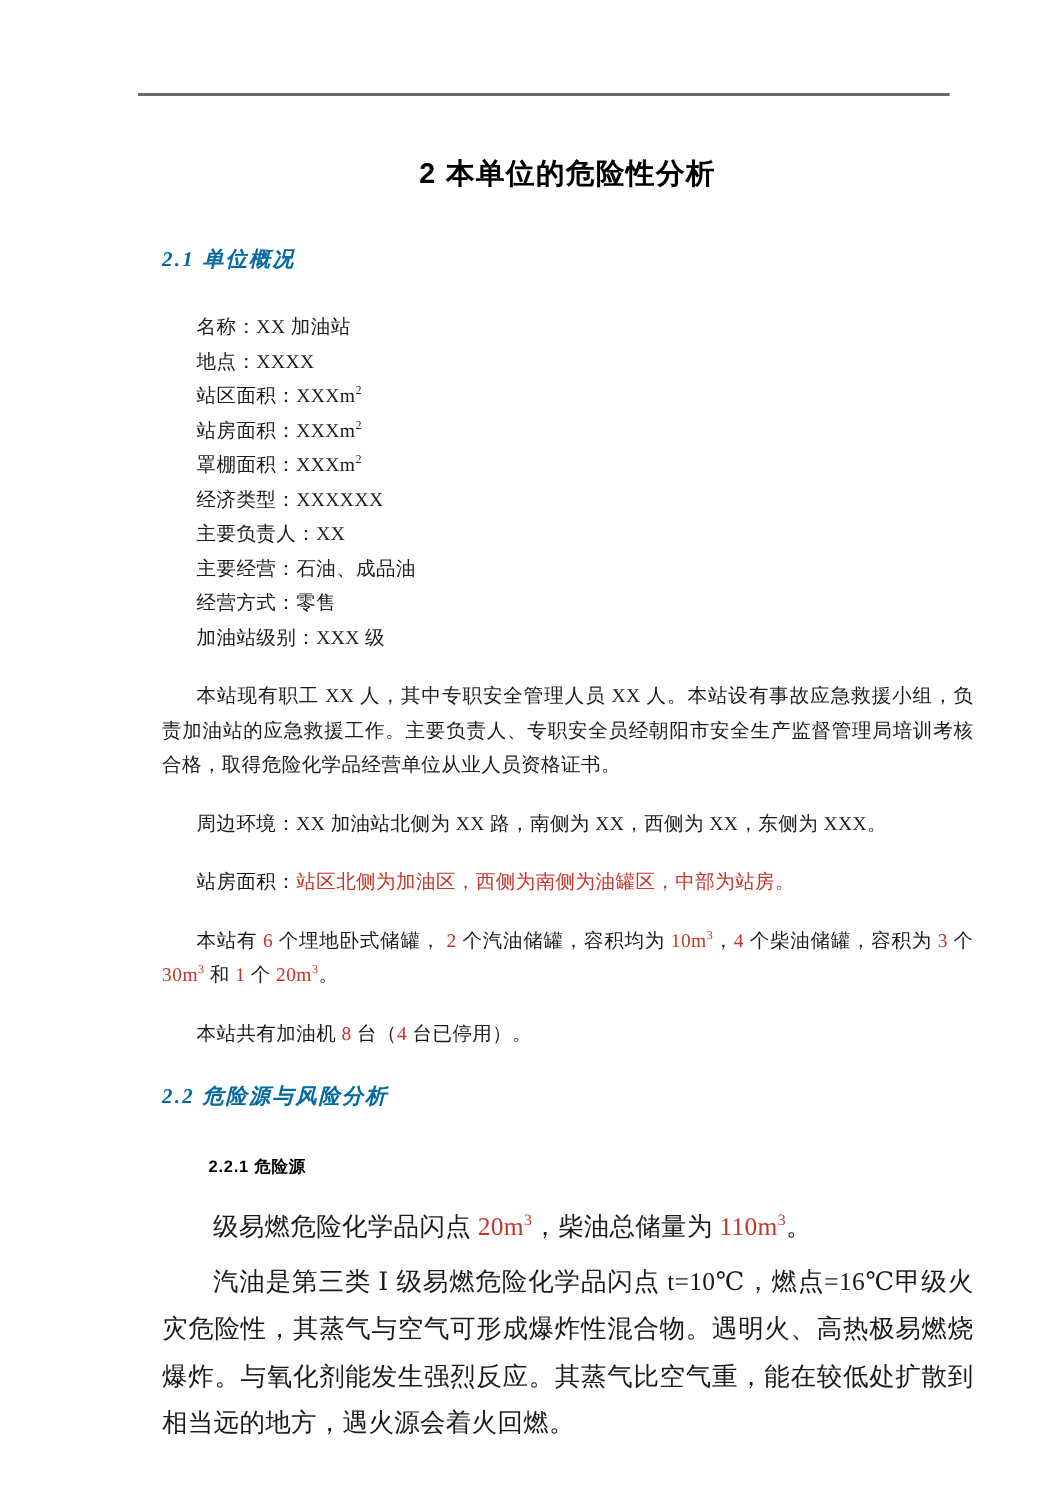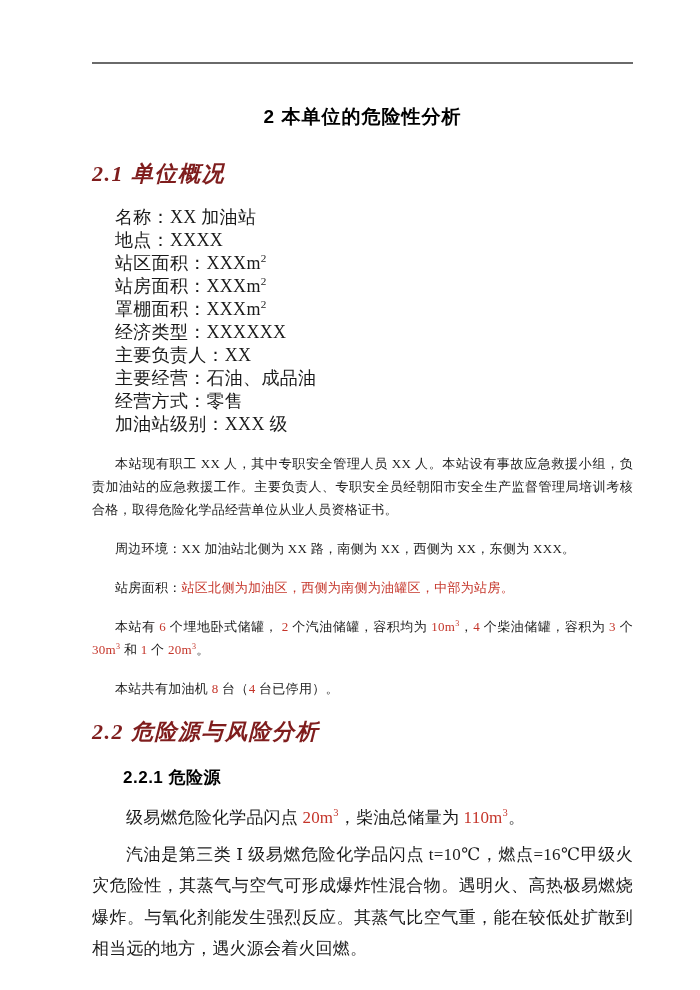--- a/index.html
+++ b/index.html
@@ -15,56 +15,56 @@
     color:var(--ink);
     position:relative;
     overflow:hidden;
   }
   .page{position:relative;width:700px;height:990px;background:#fff;}
   .header-rule{
     position:absolute;left:92px;top:62px;width:541px;height:2px;
     background:var(--rule);
   }
   .content{
-    position:absolute;left:92px;top:0;width:541px;
+    position:absolute;left:108px;top:0;width:541px;
   }
   .doc-title{
     margin-top:103px;
     text-align:center;
     font-family:"Liberation Sans","DejaVu Sans",sans-serif;
     font-weight:bold;
     font-size:19px;
     line-height:27px;
     letter-spacing:1px;
     color:#000;
   }
   .h2{
     font-family:"Liberation Serif","DejaVu Serif",serif;
     font-style:italic;
     font-weight:bold;
-    font-size:22px;
+    font-size:14px;
     line-height:22px;
     letter-spacing:1.5px;
-    color:#7f1d1d;
+    color:#0369a1;
   }
   .h2-first{margin-top:33px;}
   .h2-second{margin-top:21px;}
   .h3{
     font-family:"Liberation Sans","DejaVu Sans",sans-serif;
     font-weight:bold;
-    font-size:17px;
+    font-size:11px;
     line-height:20px;
     letter-spacing:0.5px;
     margin:25px 0 0 31px;
     color:#000;
   }
   .facts{
     margin-top:21px;
     padding-left:23px;
-    font-size:18px;
+    font-size:13px;
     line-height:23px;
     letter-spacing:0.3px;
   }
   .para-s{
     font-size:13px;
     line-height:23px;
     letter-spacing:0.3px;
     text-indent:23px;
     text-align:justify;
     margin-top:16px;

